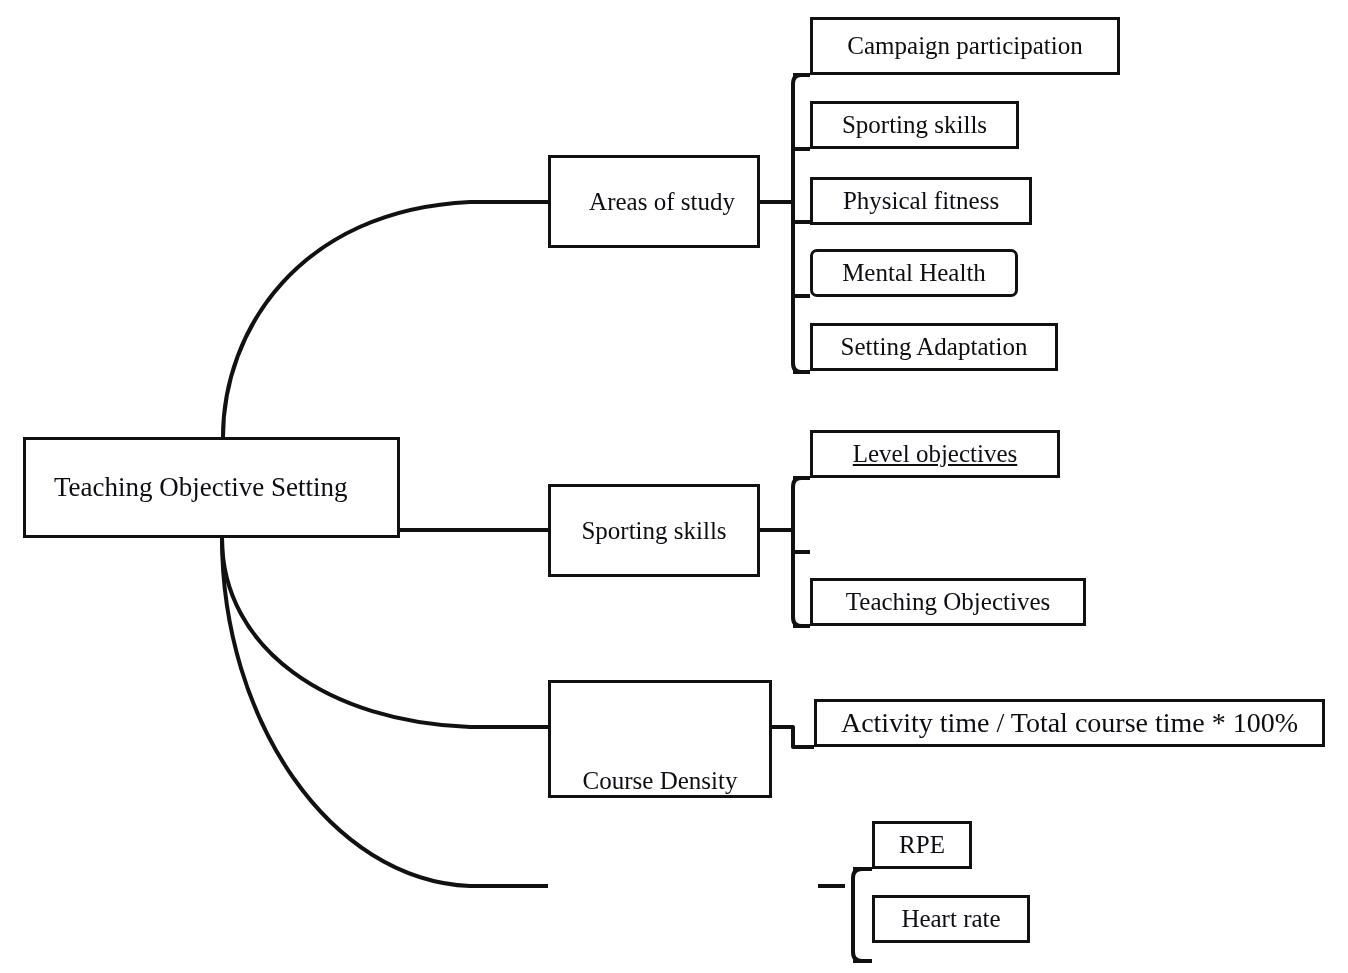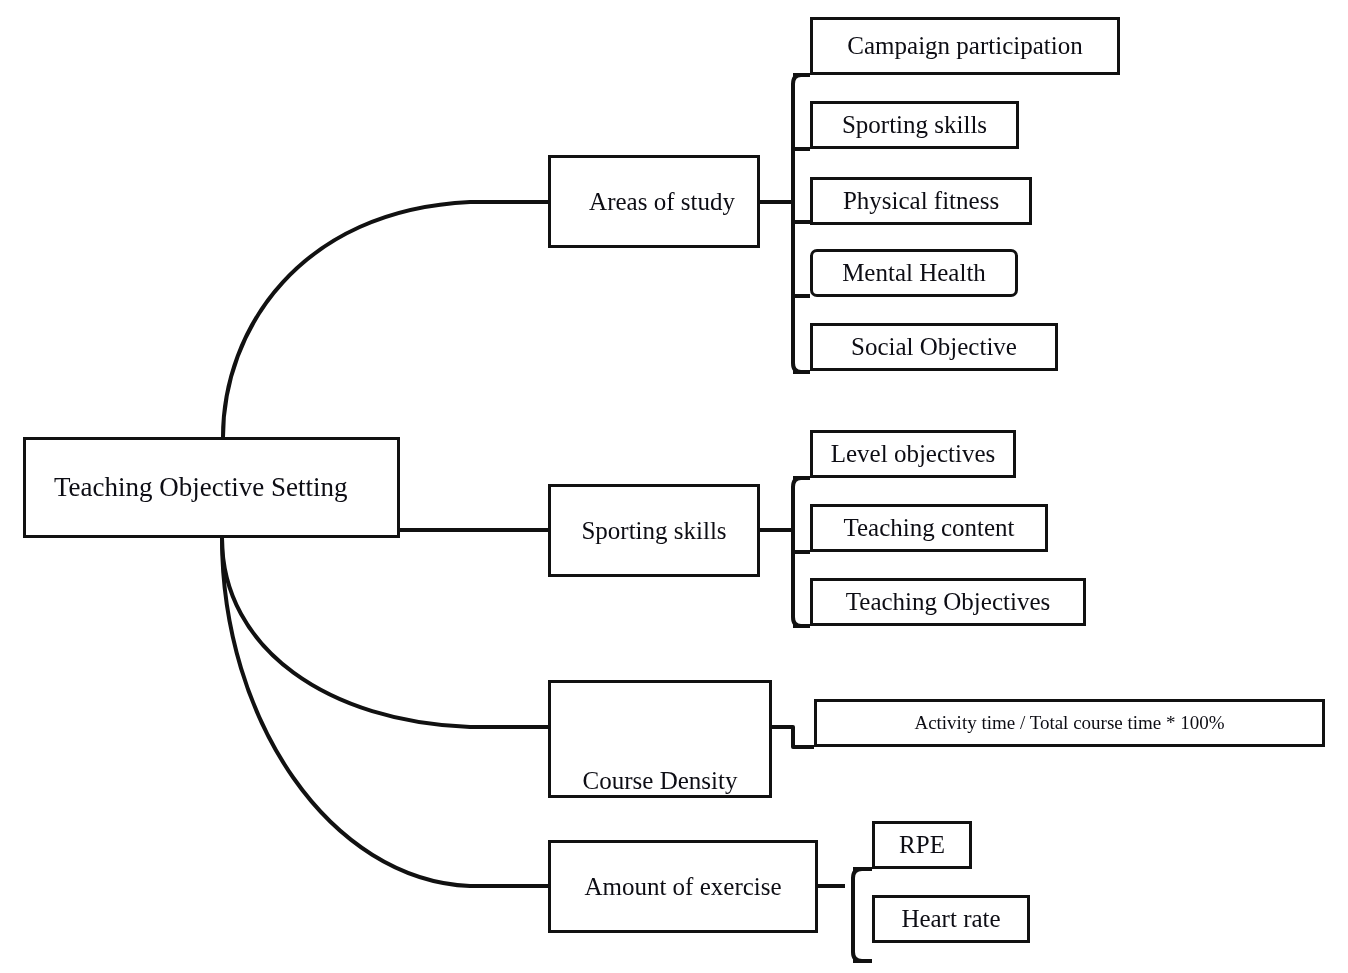--- a/index.html
+++ b/index.html
@@ -48,21 +48,21 @@
   .node.branch .lbl {
     text-align: center;
     font-size: 25px;
   }
   .node.leaf .lbl {
     text-align: center;
     font-size: 25px;
   }
   .node.wide .lbl {
     text-align: center;
-    font-size: 19px;
+    font-size: 28px;
   }
 </style>
 </head>
 <body>
 
 <div id="canvas">
 
   <svg id="wires" viewBox="0 0 1348 973" width="1348" height="973" aria-hidden="true">
     <g fill="none" stroke="#111111" stroke-width="4" stroke-linecap="butt" stroke-linejoin="round">
 
@@ -120,48 +120,42 @@
   <div class="node leaf" style="left:810px; top:101px; width:209px; height:48px;">
     <span class="lbl">Sporting skills</span>
   </div>
   <div class="node leaf" style="left:810px; top:177px; width:222px; height:48px;">
     <span class="lbl">Physical fitness</span>
   </div>
   <div class="node leaf" style="left:810px; top:249px; width:208px; height:48px;border-radius:7px;">
     <span class="lbl">Mental Health</span>
   </div>
   <div class="node leaf" style="left:810px; top:323px; width:248px; height:48px;">
-    <span class="lbl">Social Objective</span>
+    <span class="lbl">Setting Adaptation</span>
   </div>
 
   <div class="node branch" style="left:548px; top:484px; width:212px; height:93px;">
     <span class="lbl">Sporting skills</span>
   </div>
 
-  <div class="node leaf" style="left:810px; top:430px; width:206px; height:48px;">
+  <div class="node leaf" style="left:810px; top:430px; width:250px; height:48px;text-decoration:underline;">
     <span class="lbl">Level objectives</span>
-  </div>
-  <div class="node leaf" style="left:810px; top:504px; width:238px; height:48px;">
-    <span class="lbl">Teaching content</span>
   </div>
   <div class="node leaf" style="left:810px; top:578px; width:276px; height:48px;">
     <span class="lbl">Teaching Objectives</span>
   </div>
 
   <div class="node branch" style="left:548px; top:680px; width:224px; height:118px;align-items:flex-end;">
     <span class="lbl">Course Density</span>
   </div>
 
   <div class="node wide" style="left:814px; top:699px; width:511px; height:48px;">
     <span class="lbl">Activity time / Total course time * 100%</span>
   </div>
 
-  <div class="node branch" style="left:548px; top:840px; width:270px; height:93px;">
-    <span class="lbl">Amount of exercise</span>
-  </div>
 
   <div class="node leaf" style="left:872px; top:821px; width:100px; height:48px;">
     <span class="lbl">RPE</span>
   </div>
   <div class="node leaf" style="left:872px; top:895px; width:158px; height:48px;">
     <span class="lbl">Heart rate</span>
   </div>
 
 </div>
 

